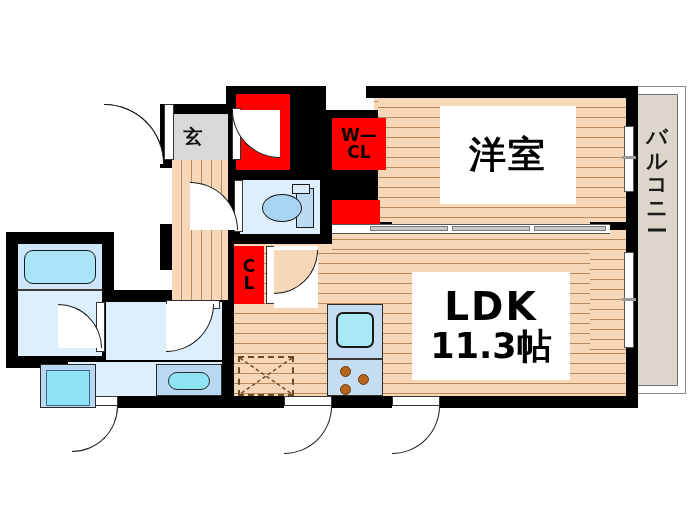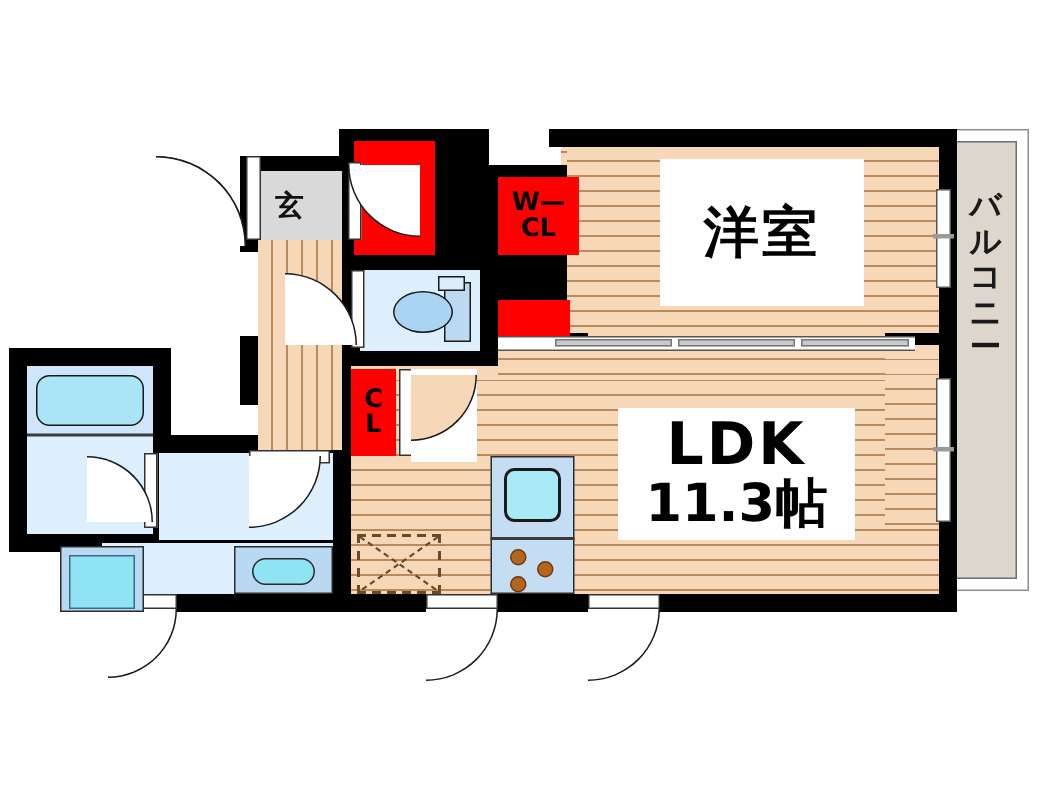--- a/index.html
+++ b/index.html
@@ -311,18 +311,18 @@
     <svg width="100%" height="100%" viewBox="0 0 56 40" preserveAspectRatio="none" style="display:block;">
       <line x1="0" y1="0" x2="56" y2="40" stroke="#6b4a2a" stroke-width="1.6" stroke-dasharray="4,3"></line>
       <line x1="56" y1="0" x2="0" y2="40" stroke="#6b4a2a" stroke-width="1.6" stroke-dasharray="4,3"></line>
     </svg>
   </div>
 
   <div class="abs plate" style="left:440px; top:106px; width:136px; height:98px;">
     <span class="l1" style="font-size:37px;">洋室</span>
   </div>
 
-  <div class="abs plate" style="left:412px; top:272px; width:158px; height:88px;">
+  <div class="abs plate" style="left:412px; top:272px; width:158px; height:108px;">
     <span class="l1" style="font-size:39px;">LDK</span>
     <span class="l2" style="font-size:35px;text-align:right;">11.3帖</span>
   </div>
 
 </div>
 
 </body></html>

